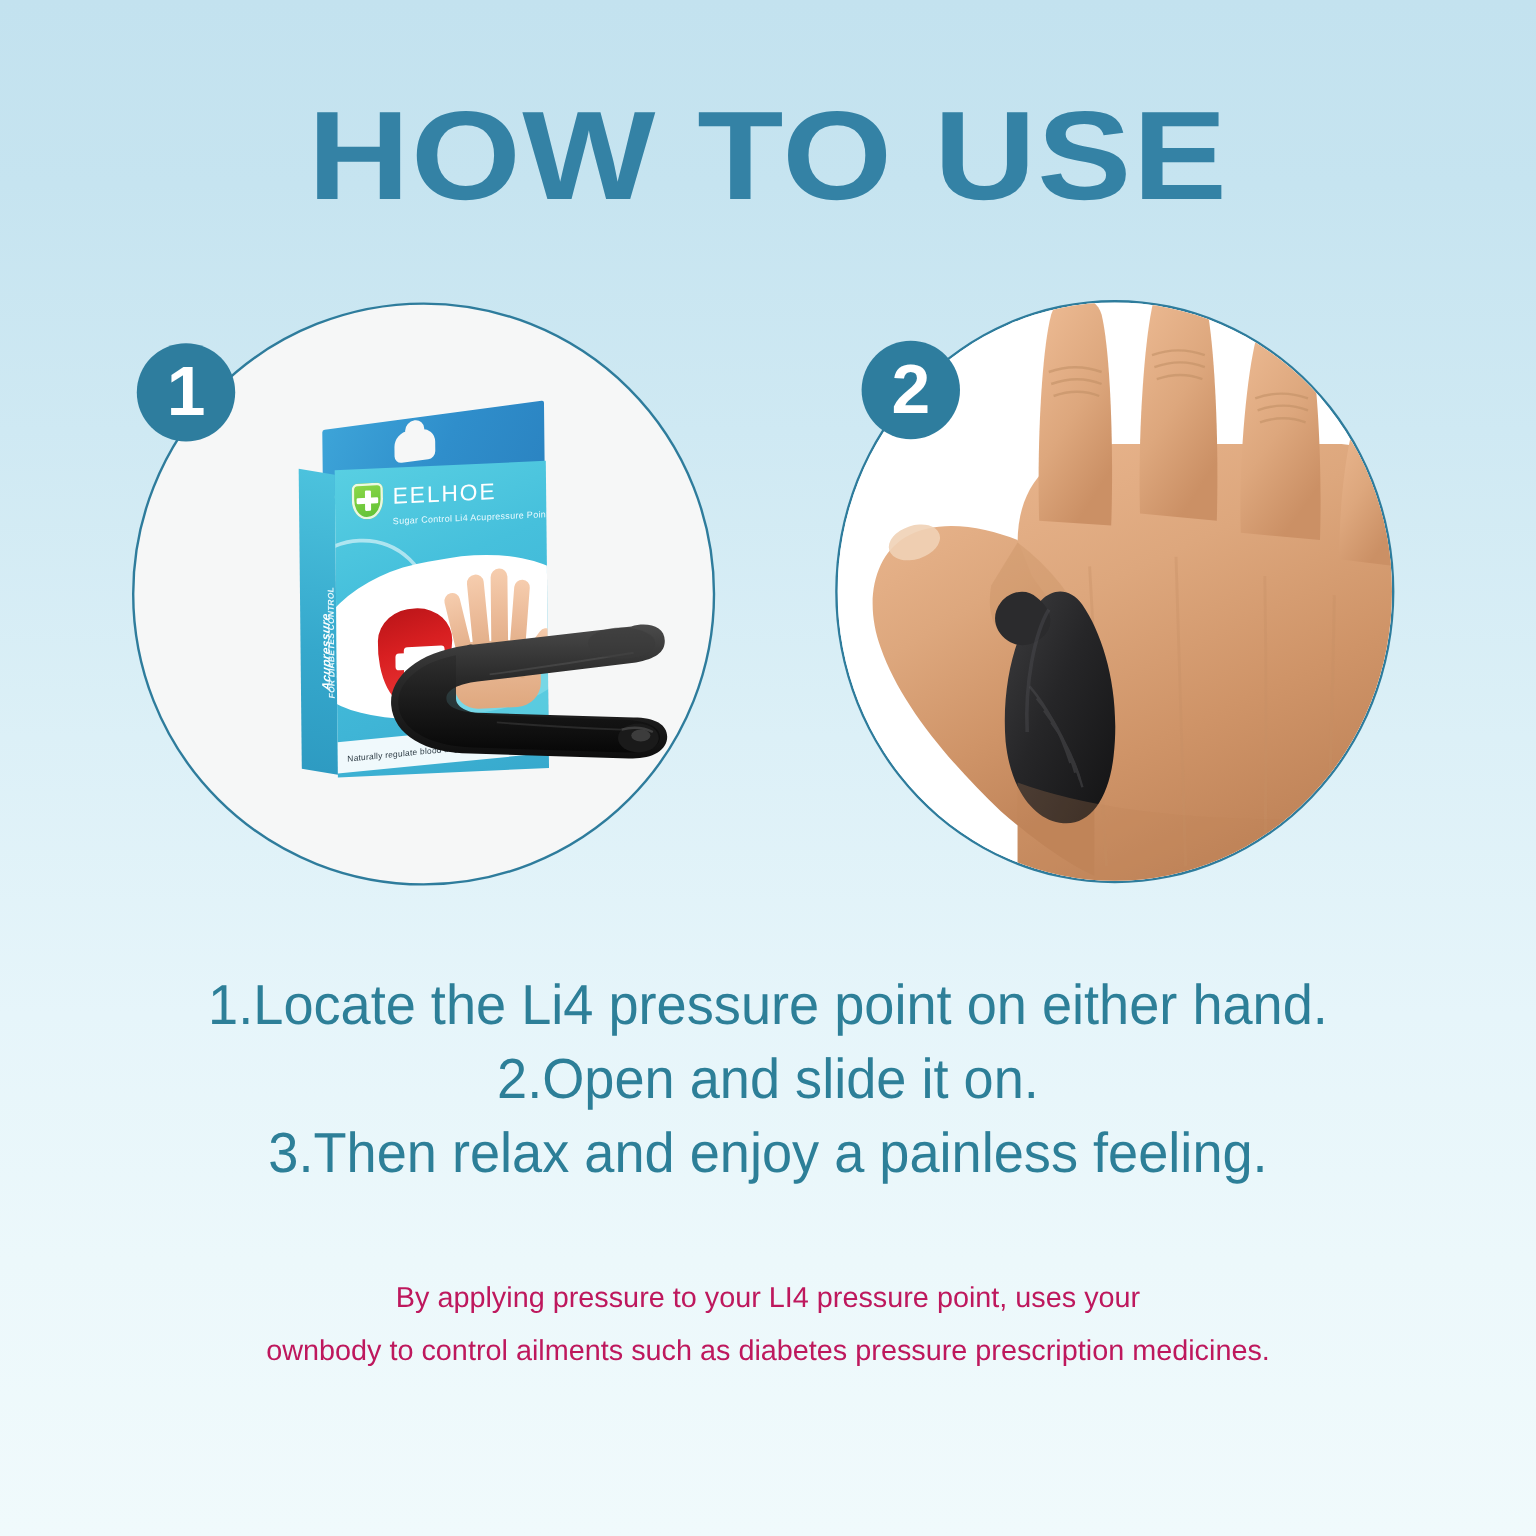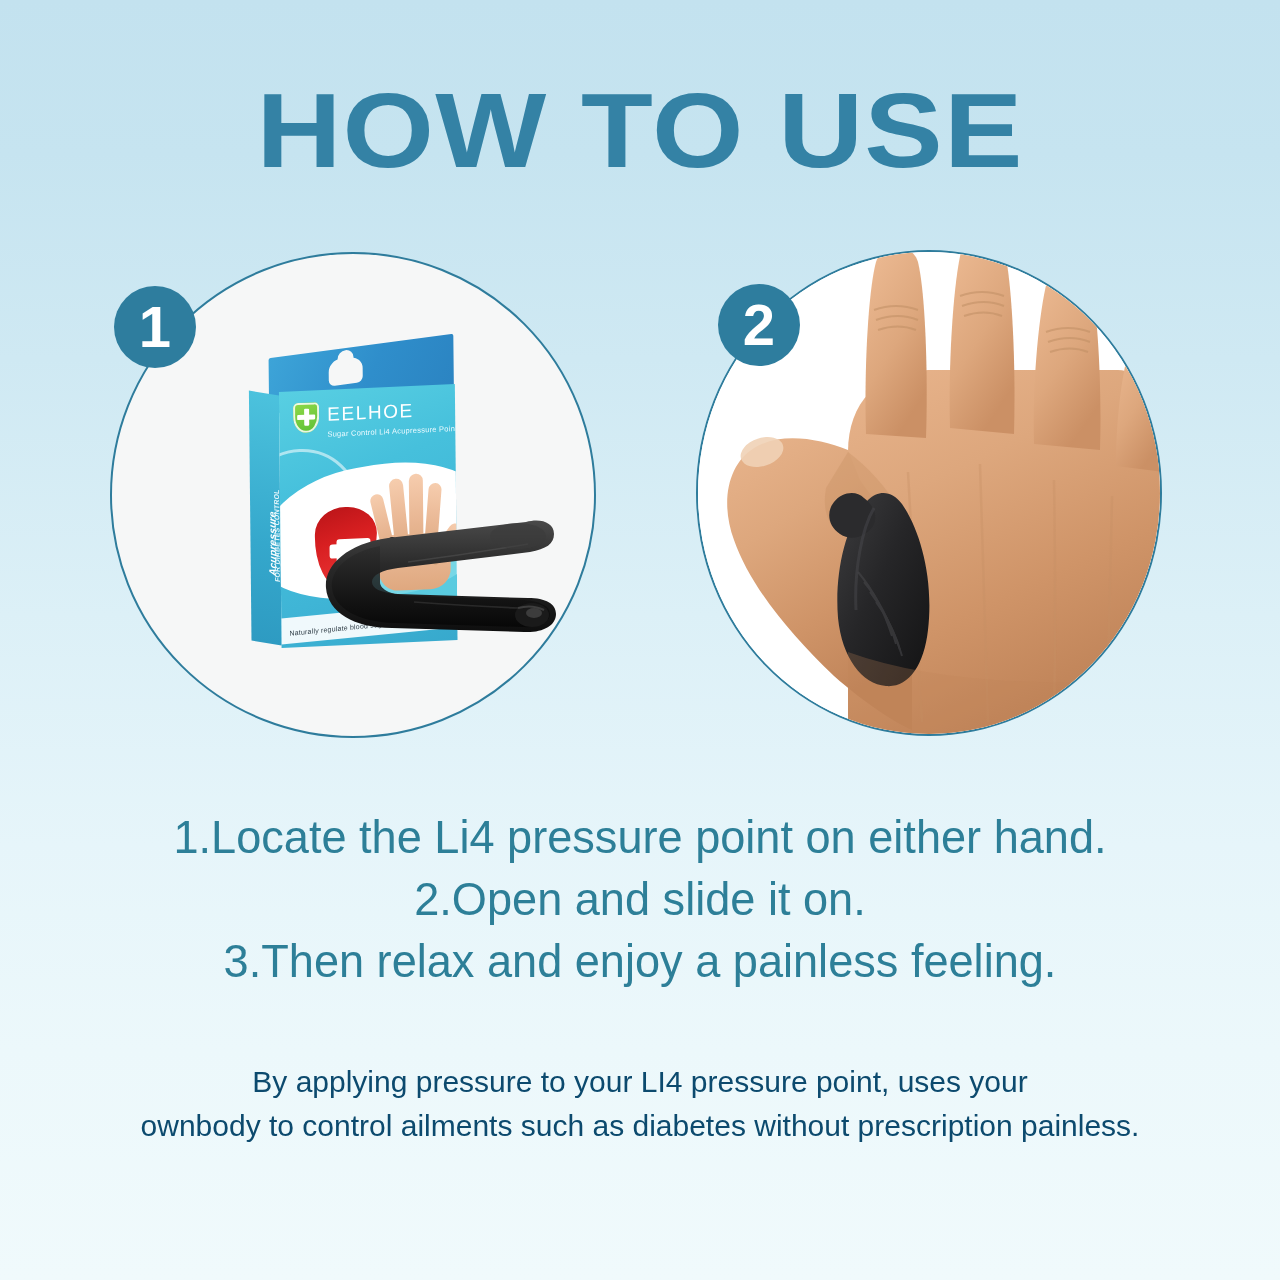--- a/index.html
+++ b/index.html
@@ -231,22 +231,22 @@
     font-family:"Liberation Sans", sans-serif;
     transform:scaleX(.96);
     transform-origin:center top;
   }
   .instructions div { white-space:nowrap; }
 
   
   .footer {
     position:absolute; left:0; top:1060px; width:1280px;
     text-align:center;
-    color:#0c4a6e;
-    font-size:30px;
+    color:#be185d;
+    font-size:24px;
     line-height:44px;
     font-family:"Liberation Sans", sans-serif;
   }
   .footer div { white-space:nowrap; }
 </style>
 </head>
 <body>
 
 <div class="title">HOW TO USE</div>
 
@@ -395,14 +395,14 @@
 </div>
 
 <div class="instructions">
   <div>1.Locate the Li4 pressure point on either hand.</div>
   <div>2.Open and slide it on.</div>
   <div>3.Then relax and enjoy a painless feeling.</div>
 </div>
 
 <div class="footer">
   <div>By applying pressure to your LI4 pressure point, uses your</div>
-  <div>ownbody to control ailments such as diabetes without prescription painless.</div>
+  <div>ownbody to control ailments such as diabetes pressure prescription medicines.</div>
 </div>
 
 </body></html>

